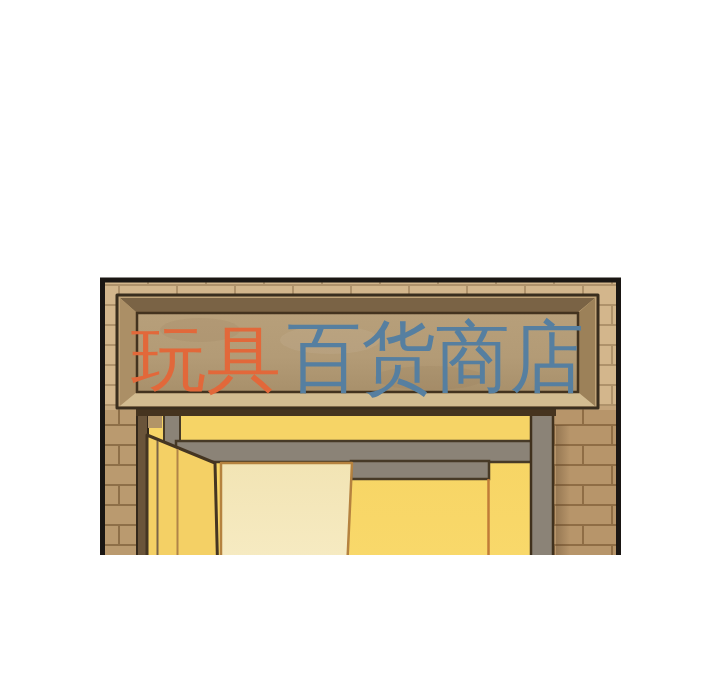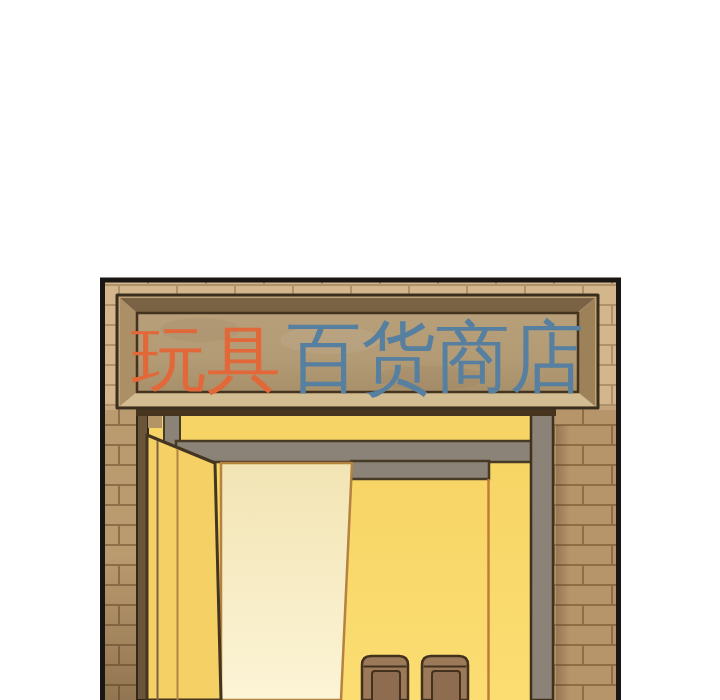--- a/index.html
+++ b/index.html
@@ -1,16 +1,16 @@
 <!DOCTYPE html>
 <html><head>
 <meta charset="utf-8">
 <style>
   html,body{margin:0;padding:0;background:#ffffff;}
-  .stage{position:relative;width:720px;height:700px;background:#ffffff;overflow:hidden;
+  .stage{position:relative;width:720px;height:555px;background:#ffffff;overflow:hidden;
          font-family:"DejaVu Sans",sans-serif;}
   .stage svg{position:absolute;left:0;top:0;display:block;}
   .sign-text{font-family:"DejaVu Sans",sans-serif;font-weight:500;}
 </style>
 </head>
 <body>
 
 <div class="stage">
 <svg width="720" height="700" viewBox="0 0 720 700" xmlns="http://www.w3.org/2000/svg">
 

